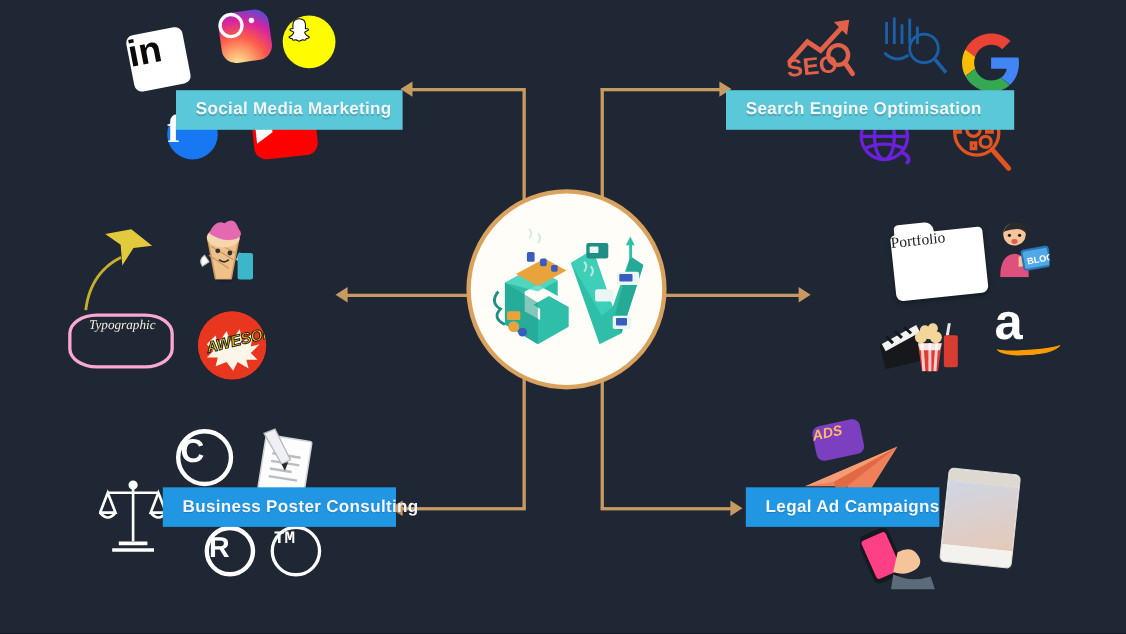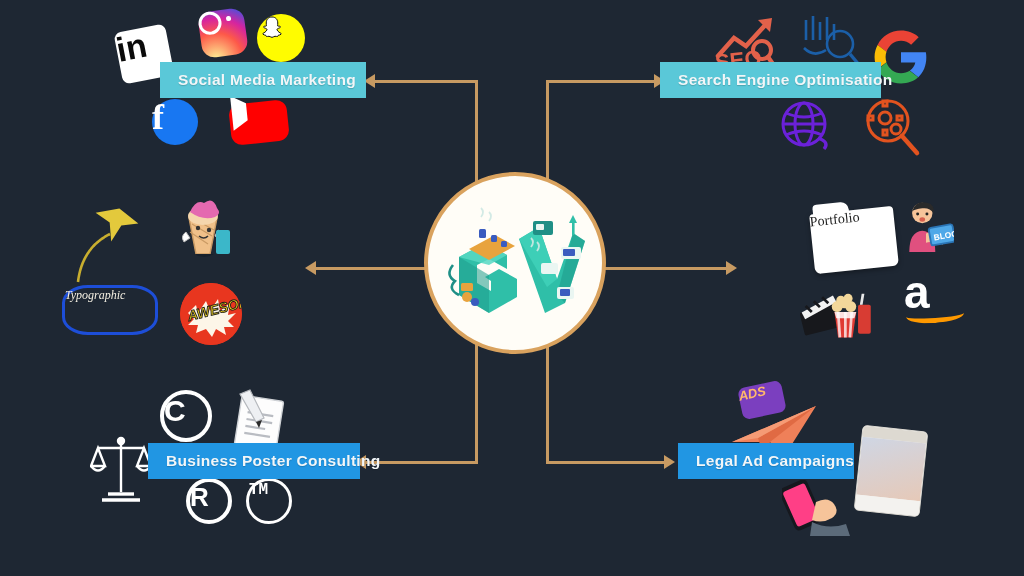--- a/index.html
+++ b/index.html
@@ -31,21 +31,21 @@
     position:absolute;
     display:flex; align-items:center;
     color:#f2f6f8;
     font-size:15.5px;
     font-weight:bold;
     letter-spacing:.3px;
     white-space:nowrap;
     z-index:6;
     text-shadow:0 1px 1px rgba(0,0,0,.18);
   }
-  .label-box.teal  { background:#5ac8d8; }
+  .label-box.teal  { background:#5ac8d8;margin-top:20px; }
   .label-box.blue  { background:#2196e3; }
   .label-box.mint  { background:#2fd7c8; }
   .label-box.pad-l { padding-left:18px; }
 
   
   #hub {
     position:absolute; left:424px; top:172px;
     width:182px; height:182px; border-radius:50%;
     background:#fffdf7;
     border:4px solid #d9a25e;
@@ -105,24 +105,24 @@
   .ig .dot{
     position:absolute;width:5px;height:5px;border-radius:50%;background:#fff;
     margin-left:28px;margin-top:-16px;
   }
   
   .gg { width:54px;height:54px; }
 
   
   .typo {
     width:96px;height:50px;
-    border:3px solid #1d4ed8;border-radius:26px/18px;
+    border:3px solid #f9a8d4;border-radius:26px/18px;
     display:flex;align-items:center;justify-content:center;
     color:#f4efe2;font-size:12px;
-    font-family:"Liberation Serif",serif;font-style:italic;
+    font-family:"Liberation Serif",serif;font-style:italic;padding-left:16px;
   }
   
   .awe {
     width:62px;height:62px;border-radius:50%;background:#e8361f;
     display:flex;align-items:center;justify-content:center;
     overflow:hidden;
   }
   
   .tmc{
     border:4px solid #fff;border-radius:50%;
@@ -317,21 +317,21 @@
     <svg width="62" height="62" viewBox="0 0 62 62">
       <g stroke="#e2531f" stroke-width="3" fill="none">
         <circle cx="26" cy="25" r="20"></circle>
         <line x1="40" y1="40" x2="55" y2="57" stroke-width="4.5" stroke-linecap="round"></line>
         <circle cx="23" cy="22" r="6"></circle>
         <path d="M23 10 l2 0 0 -5 -4 0 0 5z M23 34 l2 0 0 5 -4 0 0 -5z M11 22 l0 2 -5 0 0 -4 5 0z M35 22 l0 2 5 0 0 -4 -5 0z"></path>
         <circle cx="34" cy="33" r="5"></circle>
       </g>
     </svg>
   </div>
-  <div class="label-box teal pad-l" style="left: 660px; top: 62px; width: 221px; height: 36px; background: rgb(90, 200, 216);">
+  <div class="label-box teal pad-l" style="left: 660px; top: 62px; width: 262px; height: 36px; background: rgb(90, 200, 216);">
     <span>Search Engine Optimisation</span>
   </div>
 
   <div class="ico behind" style="left:60px; top:192px;">
     <svg width="90" height="94" viewBox="0 0 90 94">
       <path d="M56 16 L78 26 L62 32 L56 50 L50 32 L34 26 Z" fill="#e3c93c" transform="rotate(14 56 30)"></path>
       <path d="M50 42 q-28 14 -32 48" stroke="#c8ae2f" stroke-width="2.6" fill="none" stroke-dasharray="1 0"></path>
     </svg>
   </div>
   <div class="ico behind" style="left:172px; top:188px;">

